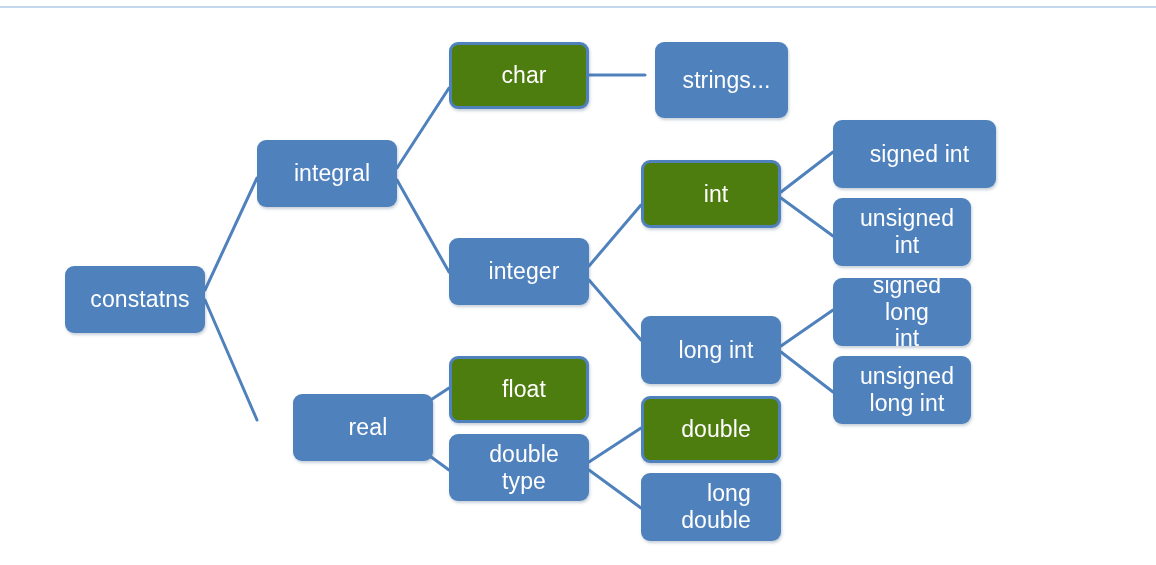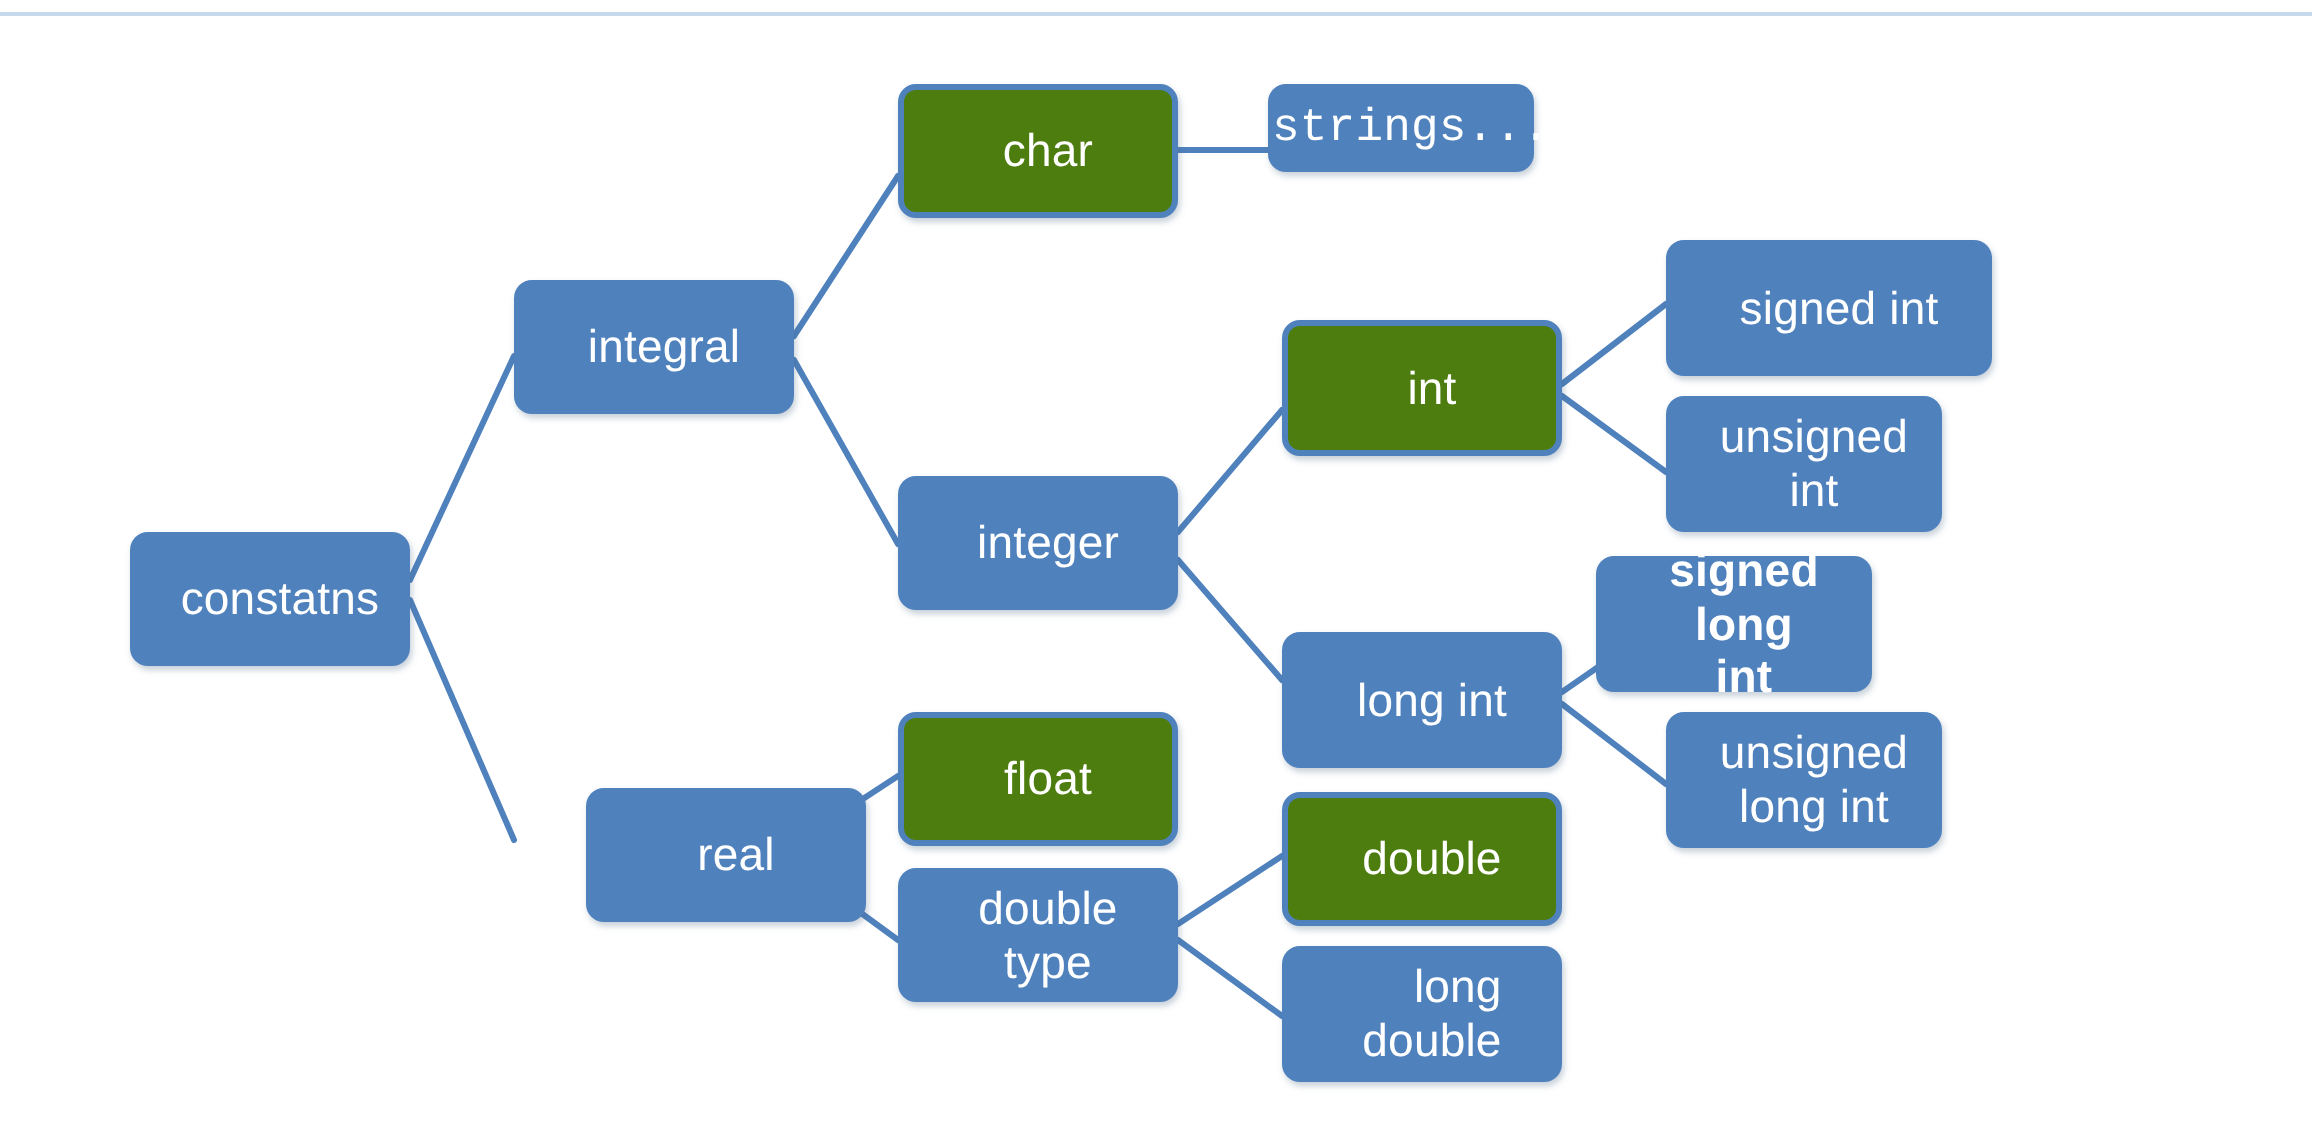--- a/index.html
+++ b/index.html
@@ -86,28 +86,28 @@
 
   <div id="node-layer">
       <div class="node blue" style="left: 65px; top: 266px; width: 140px; height: 67px;">constatns</div>
       <div class="node blue" style="left: 257px; top: 140px; width: 140px; height: 67px;">integral</div>
       <div class="node blue" style="left: 257px; top: 394px; width: 140px; height: 67px; margin-left: 36px;">real</div>
       <div class="node green" style="left: 449px; top: 42px; width: 140px; height: 67px;">char</div>
       <div class="node blue" style="left: 449px; top: 238px; width: 140px; height: 67px;">integer</div>
       <div class="node green" style="left: 449px; top: 356px; width: 140px; height: 67px;">float</div>
       <div class="node blue" style="left: 449px; top: 434px; width: 140px; height: 67px;">double
 type</div>
-      <div class="node blue" style="left: 634px; top: 42px; width: 133px; height: 44px; font-family: Liberation Mono, monospace;">strings...</div>
+      <div class="node blue" style="left: 655px; top: 42px; width: 133px; height: 76px;">strings...</div>
       <div class="node green" style="left: 641px; top: 160px; width: 140px; height: 68px;">int</div>
       <div class="node blue" style="left: 641px; top: 316px; width: 140px; height: 68px;">long int</div>
       <div class="node green" style="left: 641px; top: 396px; width: 140px; height: 67px;">double</div>
       <div class="node blue" style="left: 641px; top: 473px; width: 140px; height: 68px; text-align: right;">long
 double</div>
       <div class="node blue" style="left: 833px; top: 120px; width: 163px; height: 68px;">signed int</div>
       <div class="node blue" style="left: 833px; top: 198px; width: 138px; height: 68px;">unsigned
 int</div>
-      <div class="node blue" style="left: 798px; top: 278px; width: 138px; height: 68px; font-weight: bold;">signed long
+      <div class="node blue" style="left: 833px; top: 278px; width: 138px; height: 68px;">signed long
 int</div>
       <div class="node blue" style="left: 833px; top: 356px; width: 138px; height: 68px;">unsigned
 long int</div>
     </div>
 
 </div>
 
 </body></html>

